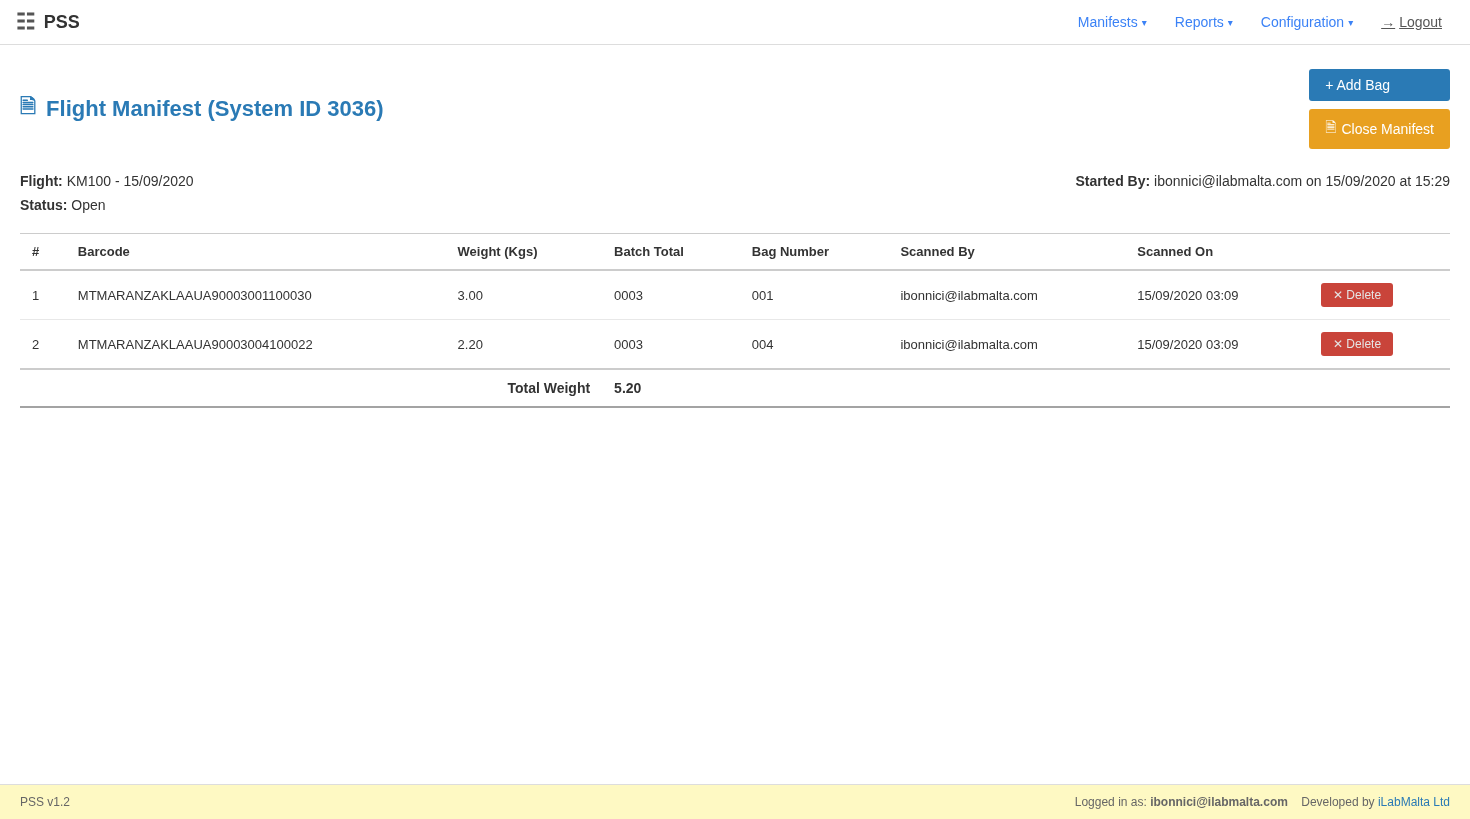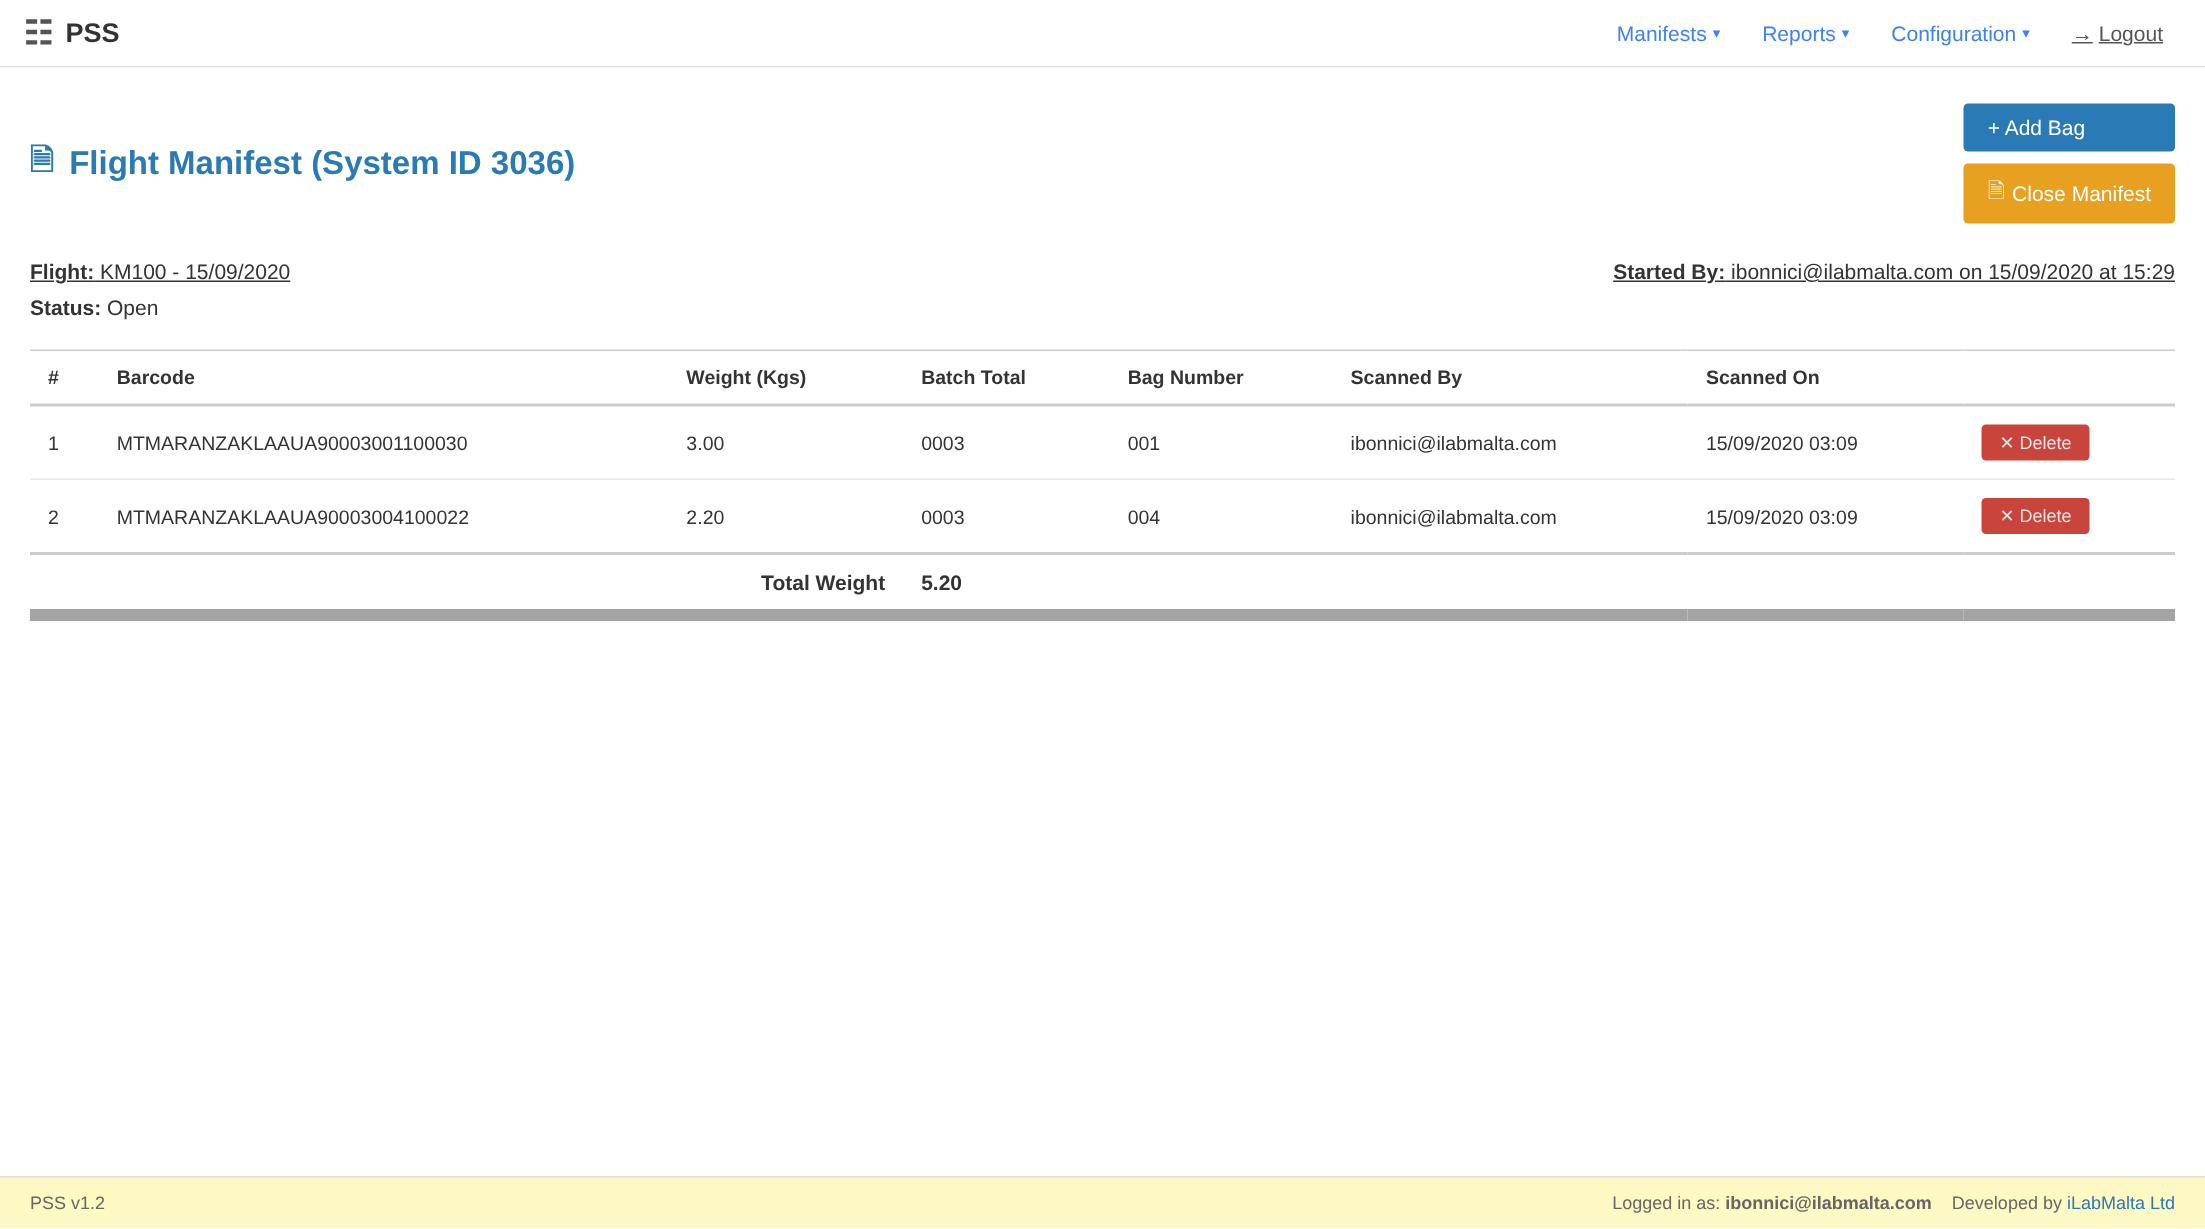--- a/index.html
+++ b/index.html
@@ -119,21 +119,20 @@
 
     
     .flight-info {
       margin-bottom: 20px;
     }
     .flight-row {
       display: flex;
       justify-content: space-between;
       align-items: center;
       margin-bottom: 8px;
-      text-decoration: underline;
     }
     .flight-label {
       font-weight: bold;
     }
     .status-row {
       margin-bottom: 4px;
     }
 
     
     .manifest-table {
@@ -155,21 +154,21 @@
     .manifest-table tbody tr {
       border-bottom: 1px solid #e8e8e8;
     }
     .manifest-table td {
       padding: 12px 12px;
       font-size: 13px;
       color: #333;
     }
     .manifest-table tfoot tr {
       border-top: 2px solid #ccc;
-      border-bottom: 8px solid #a3a3a3;
+      border-bottom: 2px solid #a3a3a3;
     }
     .manifest-table tfoot td {
       padding: 10px 12px;
       font-size: 14px;
     }
     .total-weight-label {
       font-weight: bold;
       text-align: right;
     }
     .total-weight-value {

